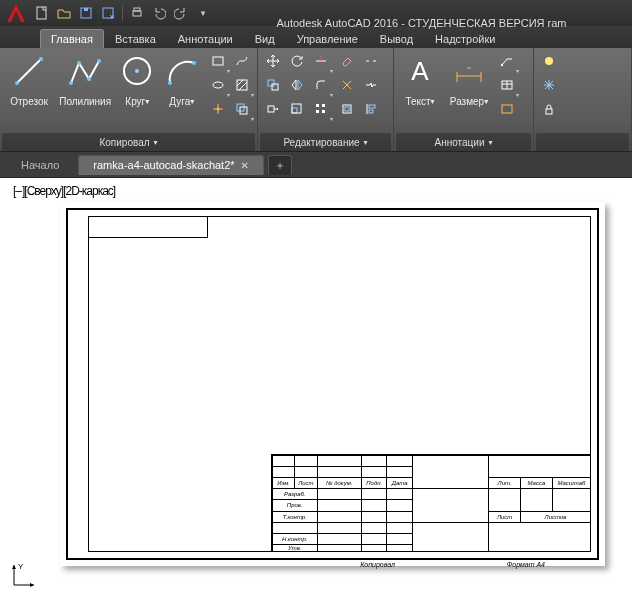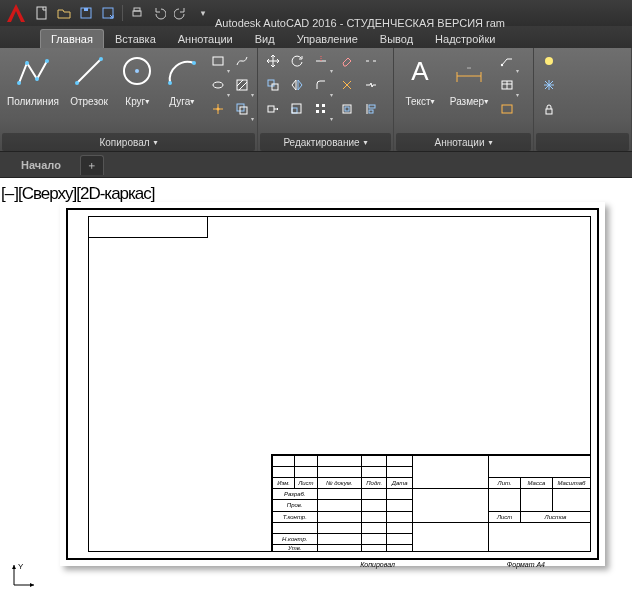--- a/index.html
+++ b/index.html
@@ -5,21 +5,21 @@
   * { box-sizing: border-box; margin: 0; padding: 0; font-family: "Segoe UI", Tahoma, sans-serif; }
   body { width: 632px; height: 595px; background: #fff; overflow: hidden; font-size: 11px; }
 
   
   .titlebar { height: 26px; background: linear-gradient(#3d3d3d,#2e2e2e); display:flex; align-items:center; padding:0 4px; gap:2px; }
   .app-icon { width:24px; height:24px; position:relative; margin-right:2px; }
   .app-icon svg { width:24px; height:24px; }
   .qat { display:flex; gap:2px; }
   .qat-btn { width:20px; height:20px; display:flex; align-items:center; justify-content:center; color:#ccc; border-radius:2px; cursor:pointer; }
   .qat-sep { width:1px; height:16px; background:#555; margin:2px 2px; }
-  .title-text { flex:1; color:#ddd; font-size:11px; white-space:nowrap; overflow:hidden;margin-top:20px; }
+  .title-text { flex:1; text-align:center; color:#ddd; font-size:11px; white-space:nowrap; overflow:hidden;margin-top:20px; }
 
   
   .ribbon-tabs { height:22px; background:linear-gradient(#3a3a3a,#303030); display:flex; align-items:flex-end; padding-left:40px; }
   .rtab { padding:3px 10px; color:#ddd; font-size:11px; cursor:pointer; border:1px solid transparent; border-bottom:none; }
   .rtab.active { background:#6b6b6b; border-color:#888; border-radius:3px 3px 0 0; color:#fff; }
 
   
   .ribbon { height:104px; background:linear-gradient(#6f6f6f,#5a5a5a 70%,#4a4a4a); display:flex; border-bottom:1px solid #222; position:relative; }
   .panel { border-right:1px solid #444; display:flex; flex-direction:column; padding:2px 4px 0 4px; }
   .panel-body { flex:1; display:flex; align-items:flex-start; gap:2px; }
@@ -29,28 +29,28 @@
   .big-btn .lbl { font-size:10px; text-align:center; line-height:11px; min-height:22px; display:flex; align-items:center; }
   .grid3 { display:grid; grid-template-columns:repeat(3,22px); grid-auto-rows:22px; gap:2px; }
   .grid2 { display:grid; grid-template-columns:repeat(2,22px); grid-auto-rows:22px; gap:2px; }
   .col1 { display:grid; grid-template-columns:22px; grid-auto-rows:22px; gap:2px; }
   .sbtn { width:22px; height:22px; display:flex; align-items:center; justify-content:center; color:#eee; border-radius:2px; cursor:pointer; position:relative; }
   .dd-caret::after { content:"▾"; position:absolute; right:-1px; bottom:-2px; font-size:6px; color:#ccc; }
 
   
   .file-tabs { height:26px; background:#3c3c3c; display:flex; align-items:center; padding:0 6px; gap:4px; border-bottom:1px solid #222; }
   .ftab { height:20px; padding:0 14px; display:flex; align-items:center; color:#bbb; font-size:11px; border-radius:3px 3px 0 0; background:#2f2f2f; border:1px solid #555; border-bottom:none; cursor:pointer; gap:6px; }
-  .ftab.home { background:transparent; border-color:transparent;font-weight:bold; }
+  .ftab.home { background:transparent; border-color:transparent; }
   .ftab.active { background:#6a6a6a; color:#fff; }
   .ftab .x { font-size:10px; color:#ddd; }
   .ftab.plus { width:24px; padding:0; justify-content:center; color:#ccc; }
 
   
   .viewport { position:absolute; top:178px; left:0; right:0; bottom:0; background:#fff; }
-  .vp-label { position:absolute; top:6px; left:1px; font-size:17px; }
+  .vp-label { position:absolute; top:6px; left:13px; font-size:12px; }
   .vp-label .br { letter-spacing:-1px; }
   .ucs { position:absolute; left:10px; bottom:6px; }
   .sheet { position:absolute; left:60px; top:24px; width:545px; height:364px; background:#fff; box-shadow:4px 4px 6px rgba(0,0,0,.35); }
   .frame { position:absolute; inset:6px; border:2px solid #000; }
   .inner { position:absolute; top:6px; left:20px; right:6px; bottom:6px; border:1.5px solid #000; }
   .topleft { position:absolute; top:-1px; left:-1px; width:120px; height:22px; border:1.5px solid #000; border-top:none; border-left:none; }
   .titleblock { position:absolute; right:-1px; bottom:-1px; width:320px; height:98px; border:1.5px solid #000; border-right:none; border-bottom:none; }
   .titleblock table { border-collapse:collapse; width:100%; height:100%; table-layout:fixed; }
   .titleblock td { border:1px solid #000; font-size:6px; padding:0 1px; overflow:hidden; font-style:italic; text-align:center; line-height:1; }
   .footer-lbl { position:absolute; bottom:-2px; font-size:7px; font-style:italic; }
@@ -121,42 +121,42 @@
   <div class="rtab">Вид</div>
   <div class="rtab">Управление</div>
   <div class="rtab">Вывод</div>
   <div class="rtab">Надстройки</div>
 </div>
 
 <div class="ribbon">
 
   <div class="panel" style="width:258px">
     <div class="panel-body">
+      <div class="big-btn">
+        <div class="ico">
+            <svg width="36" height="36">
+              <line x1="6" y1="30" x2="30" y2="6" stroke="#fff" stroke-width="2"></line>
+              <circle cx="6" cy="30" r="2" fill="#6cf"></circle>
+              <circle cx="30" cy="6" r="2" fill="#6cf"></circle>
+            </svg>
+          </div>
+        <div class="lbl">Отрезок</div>
+      </div>
       <div class="big-btn" style="width:60px">
         <div class="ico">
             <svg width="36" height="36">
               <path d="M4 30 L12 10 L22 26 L32 8" fill="none" stroke="#fff" stroke-width="2"></path>
               <circle cx="4" cy="30" r="2" fill="#6cf"></circle>
               <circle cx="12" cy="10" r="2" fill="#6cf"></circle>
               <circle cx="22" cy="26" r="2" fill="#6cf"></circle>
               <circle cx="32" cy="8" r="2" fill="#6cf"></circle>
             </svg>
           </div>
         <div class="lbl">Полилиния</div>
       </div>
-      <div class="big-btn">
-        <div class="ico">
-            <svg width="36" height="36">
-              <line x1="6" y1="30" x2="30" y2="6" stroke="#fff" stroke-width="2"></line>
-              <circle cx="6" cy="30" r="2" fill="#6cf"></circle>
-              <circle cx="30" cy="6" r="2" fill="#6cf"></circle>
-            </svg>
-          </div>
-        <div class="lbl">Отрезок</div>
-      </div>
       <div class="big-btn" style="width:44px">
         <div class="ico">
             <svg width="36" height="36">
               <circle cx="18" cy="18" r="13" fill="none" stroke="#fff" stroke-width="2"></circle>
               <circle cx="18" cy="18" r="2" fill="#9cf"></circle>
             </svg>
           </div>
         <div class="lbl">
             <span>Круг</span> 
             <span class="chev">▾</span>
@@ -396,20 +396,24 @@
             </svg>
           </div>
       </div>
     </div>
     <div class="panel-title" style="justify-content:flex-start"></div>
   </div>
 </div>
 
 <div class="file-tabs">
   <div class="ftab home">Начало</div>
+  <div class="ftab active">
+    <span>ramka-a4-autocad-skachat2*</span>
+    <span class="x">✕</span>
+  </div>
   <div class="ftab plus">＋</div>
 </div>
 
 <div class="viewport">
   <div class="vp-label">
     <span class="br">[</span><span>–</span><span class="br">][Сверху][2D-каркас]</span>
   </div>
 
   <svg class="ucs" width="28" height="28">
     <line x1="4" y1="24" x2="4" y2="4" stroke="#000"></line>

